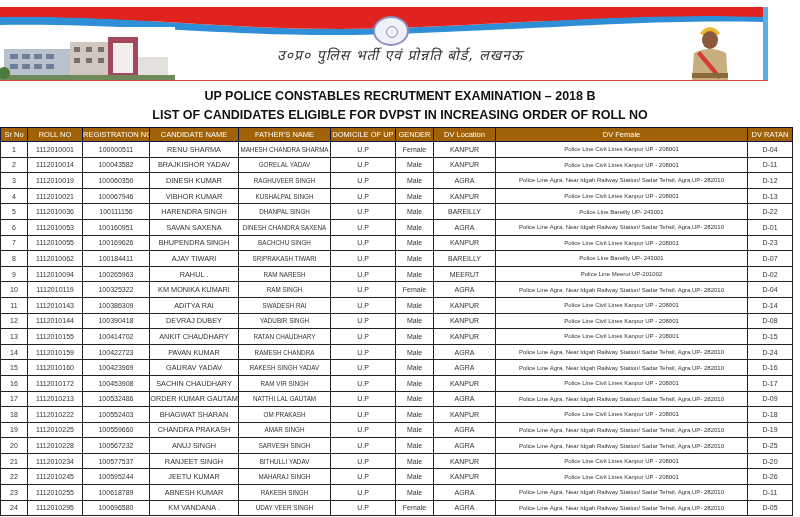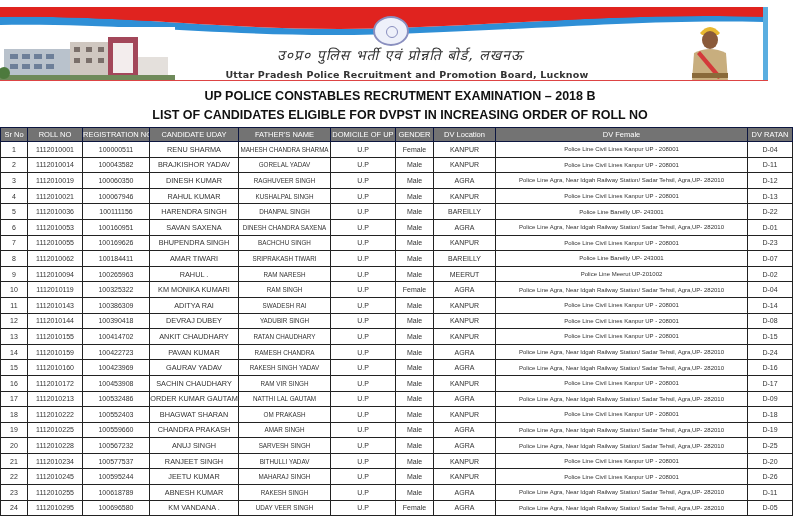--- a/index.html
+++ b/index.html
@@ -55,21 +55,21 @@
   .doc-title.t1 { top: 89px; }
   .doc-title.t2 { top: 108px; }
 
   
   table.results {
     position: absolute; left: 0; top: 127px; width: 792px;
     border-collapse: collapse; table-layout: fixed;
     font-family: "Liberation Sans", sans-serif;
   }
   table.results th {
-    background: #737373; color: #ffffff; font-weight: normal;
+    background: #a16207; color: #ffffff; font-weight: normal;
     font-size: 7.5px; height: 14px; border: 1px solid #0c1640;
     text-align: center; white-space: nowrap; overflow: hidden;
   }
   table.results td {
     font-size: 7px; height: 15.6px; border: 1px solid #222; color: #333;
     text-align: center; white-space: nowrap; overflow: hidden; background: #fff;
   }
   table.results td.center-col { font-size: 6px; }
   table.results td.father-col { font-size: 6.3px; }
   table.results td.cname-col { font-size: 7.3px; text-align: center; }
@@ -105,21 +105,20 @@
       <rect x="98" y="31" width="6" height="5" fill="#7a6f6a"></rect>
     <rect x="108" y="10" width="30" height="44" fill="#a3475a"></rect>
     <rect x="113" y="16" width="20" height="30" fill="#f3eded"></rect>
     <rect x="138" y="30" width="30" height="24" fill="#e4e0dc"></rect>
     <rect x="0" y="48" width="175" height="6" fill="#6f8a5a"></rect>
     <circle cx="4" cy="46" r="6" fill="#4d7a3d"></circle>
   </svg>
 
   <div class="emblem"></div>
   <div class="hindi-title">उ०प्र० पुलिस भर्ती एवं प्रोन्नति बोर्ड, लखनऊ</div>
-  <div class="eng-title">Uttar Pradesh Police Recruitment and Promotion Board, Lucknow</div>
 
   <svg class="officer" viewBox="0 0 48 60">
     <path d="M14,12 Q24,0 34,12 L32,14 L16,14 Z" fill="#e8b830"></path>
     <ellipse cx="24" cy="19" rx="8" ry="9" fill="#8a5a3a"></ellipse>
     <path d="M6,60 L8,32 Q24,24 40,32 L42,60 Z" fill="#c8ae7e"></path>
     <path d="M14,30 L36,56 L32,58 L11,33 Z" fill="#d33a3a"></path>
     <rect x="6" y="52" width="36" height="5" fill="#8a6a3a"></rect>
   </svg>
 </div>
 
@@ -137,21 +136,21 @@
       <col style="width:38px">
       <col style="width:62px">
       <col style="width:252px">
       <col style="width:45px">
   </colgroup>
   <thead>
     <tr>
       <th>Sr No</th>
       <th>ROLL NO</th>
       <th>REGISTRATION NO</th>
-      <th>CANDIDATE UDAY</th>
+      <th>CANDIDATE NAME</th>
       <th>FATHER'S NAME</th>
       <th>DOMICILE OF UP</th>
       <th>GENDER</th>
       <th>DV Location</th>
       <th>DV Female</th>
       <th>DV RATAN</th>
     </tr>
   </thead>
   <tbody id="table-body">
       <tr>
@@ -187,21 +186,21 @@
         <td>U.P</td>
         <td>Male</td>
         <td>AGRA</td>
         <td class="center-col">Police Line Agra, Near Idgah Railway Station/ Sadar Tehsil, Agra,UP- 282010</td>
         <td>D-12</td>
       </tr>
       <tr>
         <td>4</td>
         <td>1112010021</td>
         <td>100067946</td>
-        <td class="cname-col">RAHUL  KUMAR</td>
+        <td class="cname-col">VIBHOR  KUMAR</td>
         <td class="father-col">KUSHALPAL SINGH</td>
         <td>U.P</td>
         <td>Male</td>
         <td>KANPUR</td>
         <td class="center-col">Police Line Civil Lines Kanpur UP - 208001</td>
         <td>D-13</td>
       </tr>
       <tr>
         <td>5</td>
         <td>1112010036</td>
@@ -235,21 +234,21 @@
         <td>U.P</td>
         <td>Male</td>
         <td>KANPUR</td>
         <td class="center-col">Police Line Civil Lines Kanpur UP - 208001</td>
         <td>D-23</td>
       </tr>
       <tr>
         <td>8</td>
         <td>1112010062</td>
         <td>100184411</td>
-        <td class="cname-col">AMAR  TIWARI</td>
+        <td class="cname-col">AJAY  TIWARI</td>
         <td class="father-col">SRIPRAKASH TIWARI</td>
         <td>U.P</td>
         <td>Male</td>
         <td>BAREILLY</td>
         <td class="center-col">Police Line Bareilly UP- 243001</td>
         <td>D-07</td>
       </tr>
       <tr>
         <td>9</td>
         <td>1112010094</td>

